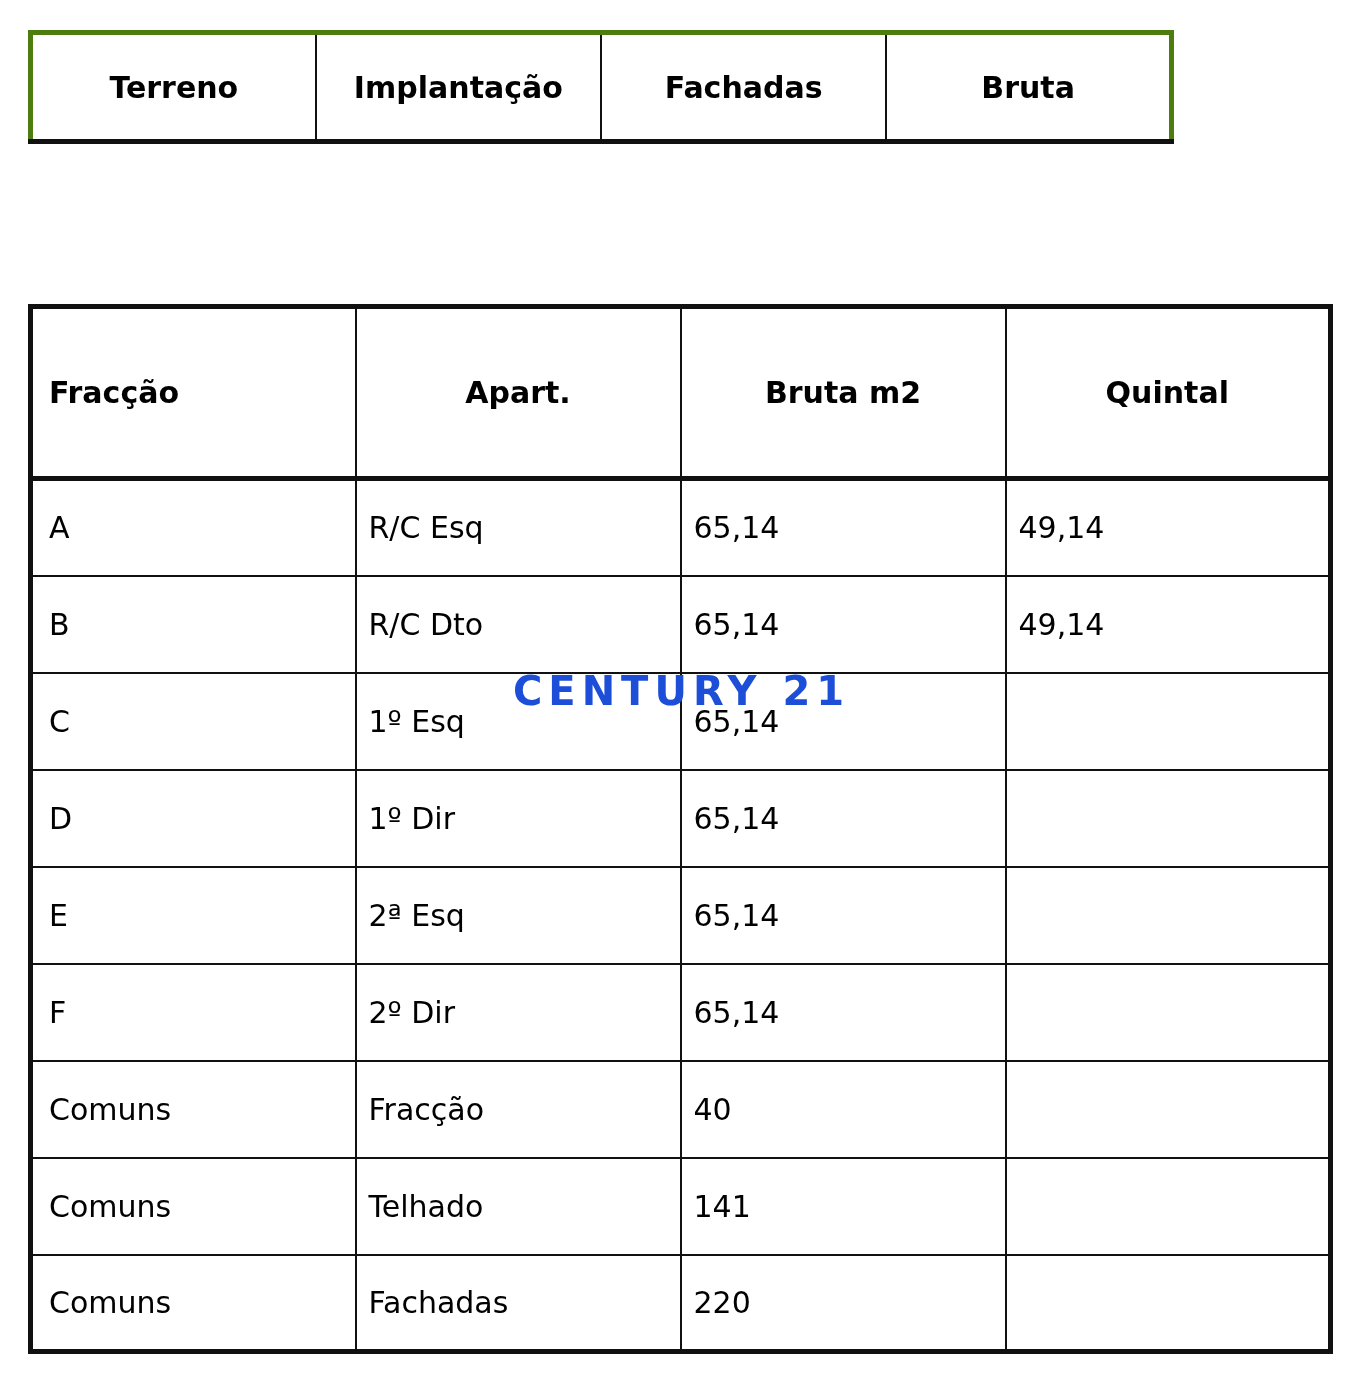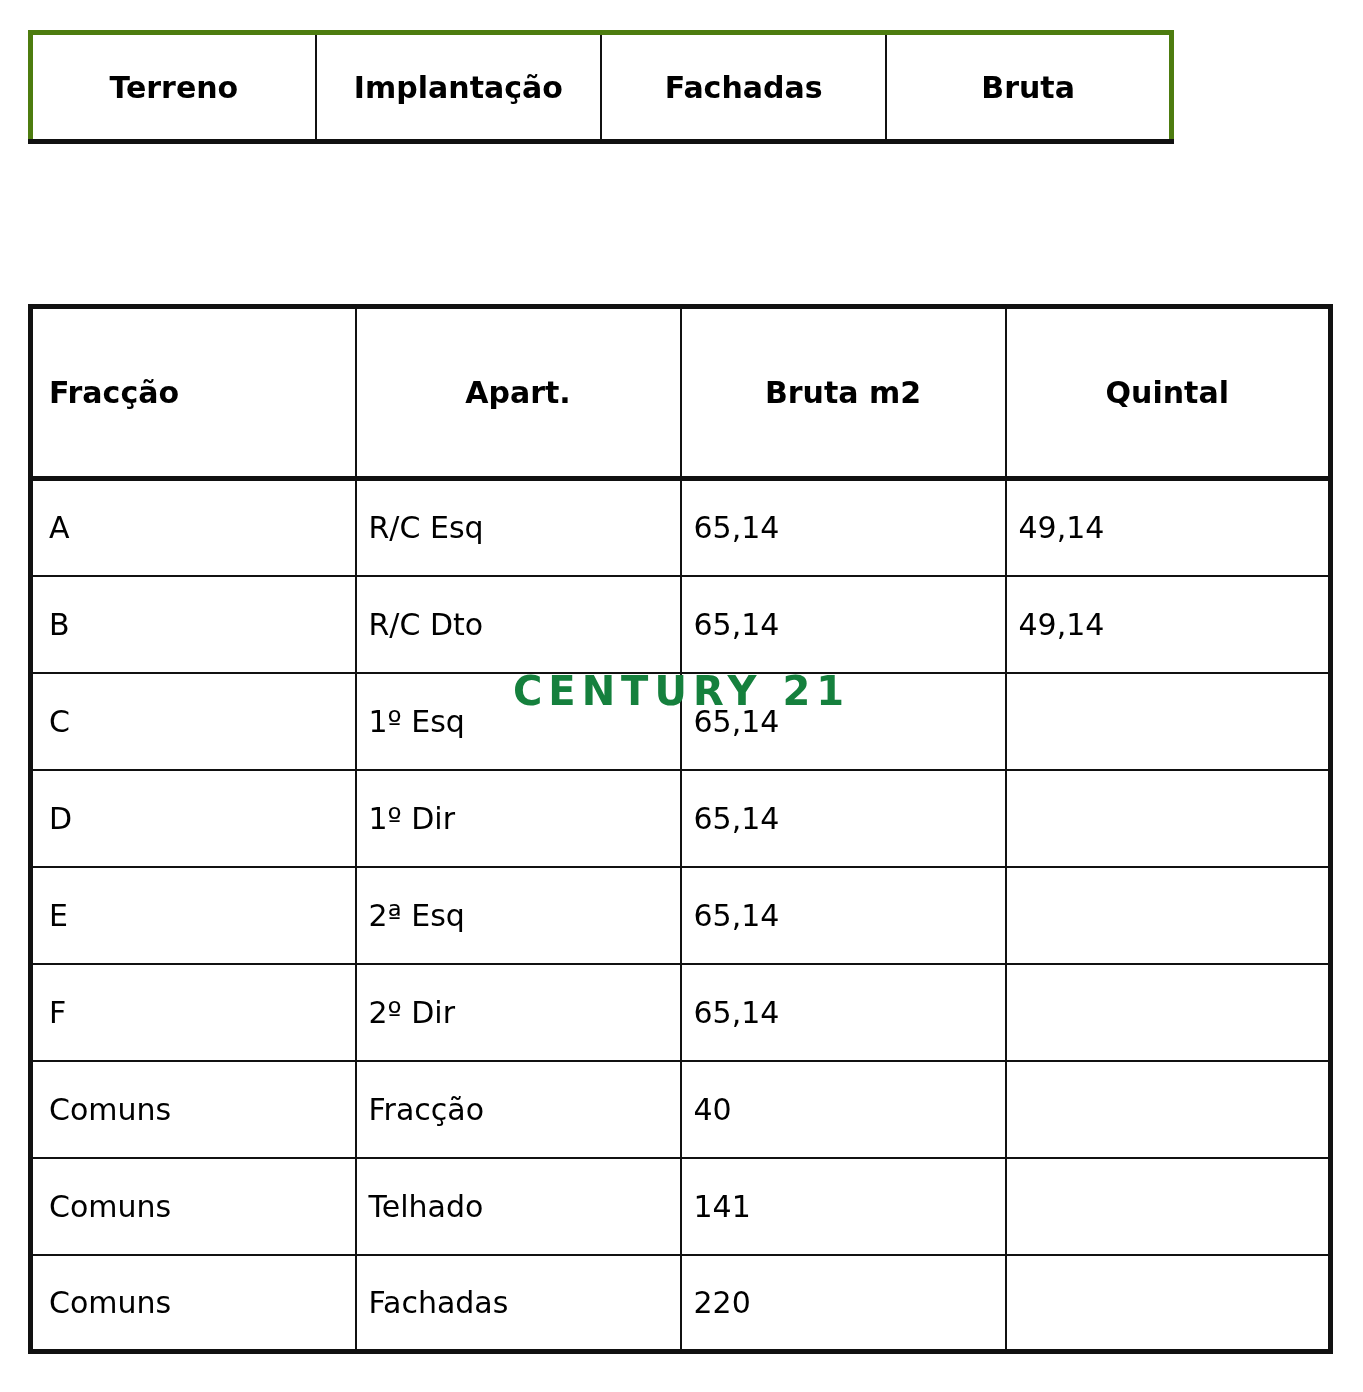--- a/index.html
+++ b/index.html
@@ -89,21 +89,21 @@
   
   .watermark {
     position: absolute;
     left: 0;
     top: 668px;
     width: 1363px;
     text-align: center;
     font-size: 40px;
     letter-spacing: 6px;
     font-weight: bold;
-    color: #15803d;
+    color: #1d4ed8;
     pointer-events: none;
     user-select: none;
     z-index: 5;
   }
 </style>
 </head>
 <body>
 
 <div class="page">
 

